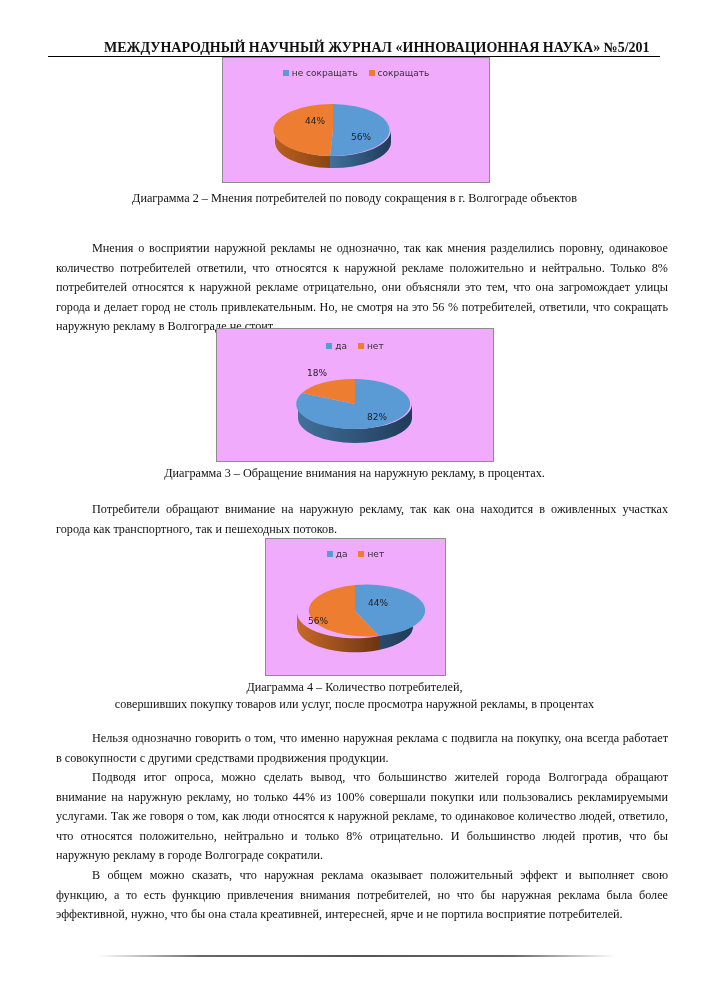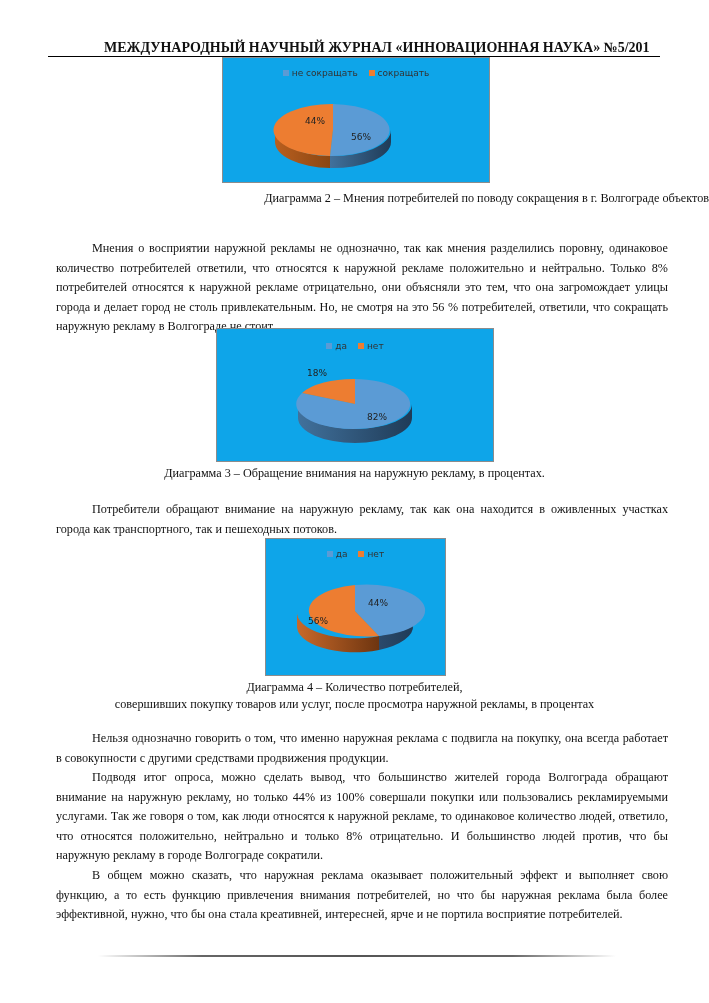--- a/index.html
+++ b/index.html
@@ -3,21 +3,21 @@
 <meta charset="utf-8">
 <style>
   html, body { margin: 0; padding: 0; background: #ffffff; }
   body { width: 709px; height: 1003px; position: relative; overflow: hidden;
          font-family: "Liberation Serif", "DejaVu Serif", serif; color: #111; }
   .header { position: absolute; left: 0; top: 40px; width: 709px; text-align: left; }
   .header-title { position: absolute; left: 104px; top: 0; font-size: 14px; font-weight: bold;
                   letter-spacing: 0; white-space: nowrap; }
   .header-rule { position: absolute; left: 48px; top: 16px; width: 612px; height: 1px; background: #000; }
 
-  .chart-box { position: absolute; border: 1px solid #8c8c8c; background: #0ea5e9; }
+  .chart-box { position: absolute; border: 1px solid #8c8c8c; background: #f0abfc; }
   .legend { position: absolute; left: 0; right: 0; text-align: center;
             font-family: "DejaVu Sans", "Liberation Sans", sans-serif; font-size: 9px; color: #333; white-space: nowrap; }
   .legend-item { display: inline-block; margin: 0 4px; }
   .swatch { display: inline-block; width: 6px; height: 6px; margin-right: 3px; vertical-align: 0px; }
   .pie-svg { position: absolute; }
   .plabel { font-family: "DejaVu Sans", "Liberation Sans", sans-serif; font-size: 9px; fill: #222; }
 
   .caption { position: absolute; left: 0; width: 709px; text-align: center; font-size: 12.2px; line-height: 17px; }
   .para { position: absolute; left: 56px; width: 612px; font-size: 12.2px; line-height: 19.5px;
           text-align: justify; text-indent: 36px; }
@@ -54,21 +54,21 @@
     </defs>
 
     <path d="M 52 72 L 52 84 A 58 26 0 0 0 107 110 L 107 98 A 58 26 0 0 1 52 72 Z" fill="url(#sideO1)"></path>
     <path d="M 107 98 L 107 110 A 58 26 0 0 0 168 84 L 168 72 A 58 26 0 0 1 107 98 Z" fill="url(#sideB1)"></path>
     <path d="M 110 72 L 110 46 A 58 26 0 1 1 107 98 Z" fill="#5B9BD5"></path>
     <path d="M 110 72 L 107 98 A 58 26 0 0 1 110 46 Z" fill="#ED7D31"></path>
     <text class="plabel" x="128" y="82">56%</text>
     <text class="plabel" x="82" y="66">44%</text>
   </svg>
 </div>
-<div class="caption" style="top:190px;text-align:right;">
+<div class="caption" style="top:190px;">
   <div>Диаграмма 2 – Мнения потребителей по поводу сокращения в г. Волгограде объектов</div>
 </div>
 
 <div class="para" style="top:239px;">Мнения о восприятии наружной рекламы не однозначно, так как мнения разделились поровну, одинаковое количество потребителей ответили, что относятся к наружной рекламе положительно и нейтрально. Только 8% потребителей относятся к наружной рекламе отрицательно, они объясняли это тем, что она загромождает улицы города и делает город не столь привлекательным. Но, не смотря на это 56 % потребителей, ответили, что сокращать наружную рекламу в Волгограде не стоит.</div>
 
 <div class="chart-box" style="left:216px; top:328px; width:276px; height:132px;">
   <div class="legend" style="top:12px;">
     <span class="legend-item">
       <span class="swatch" style="background:#5B9BD5"></span><span>да</span>
     </span>

